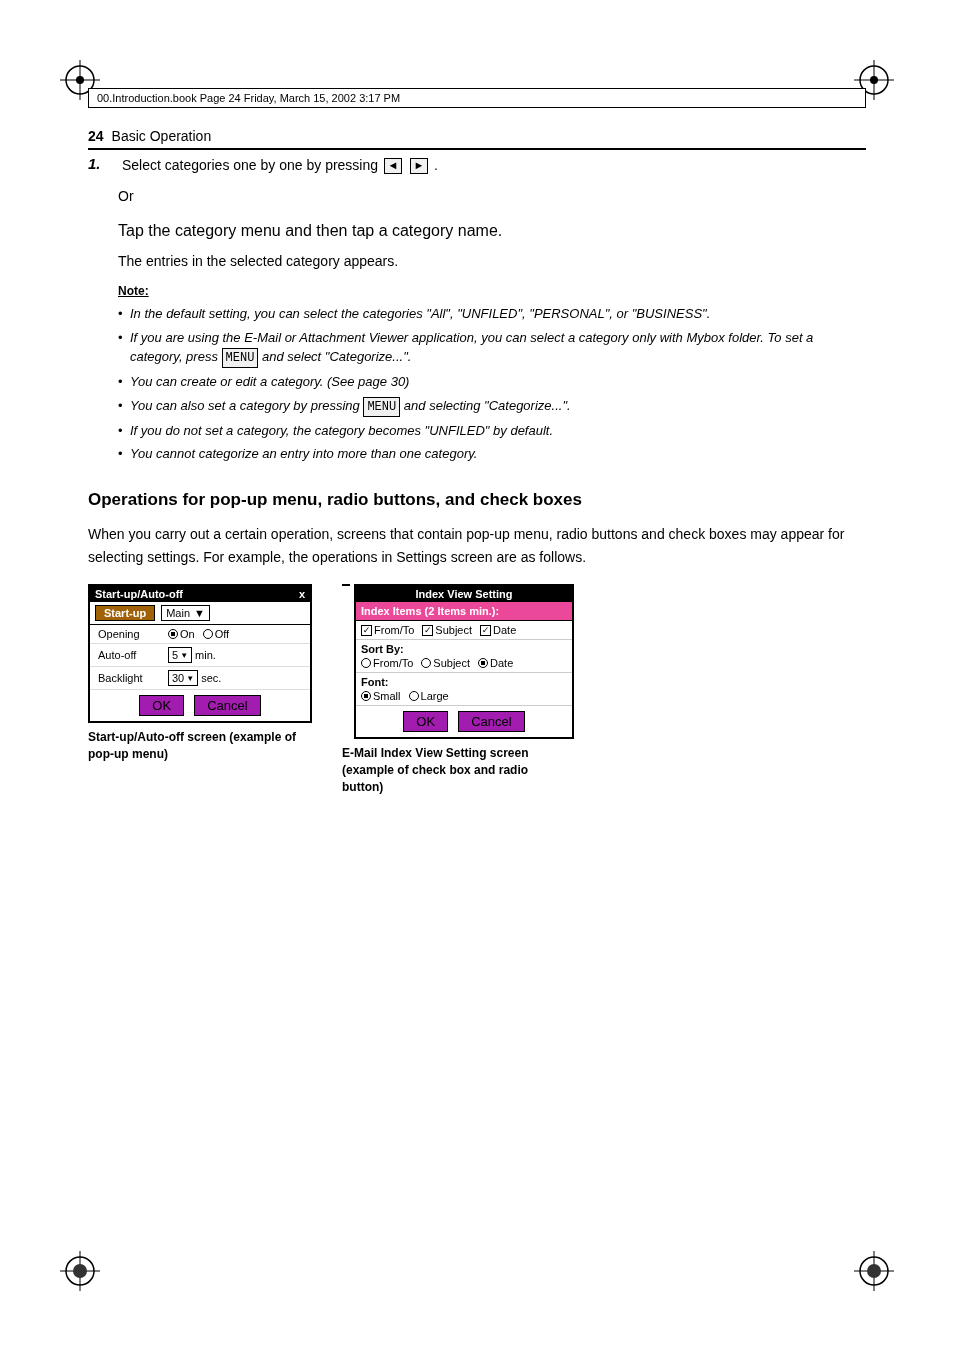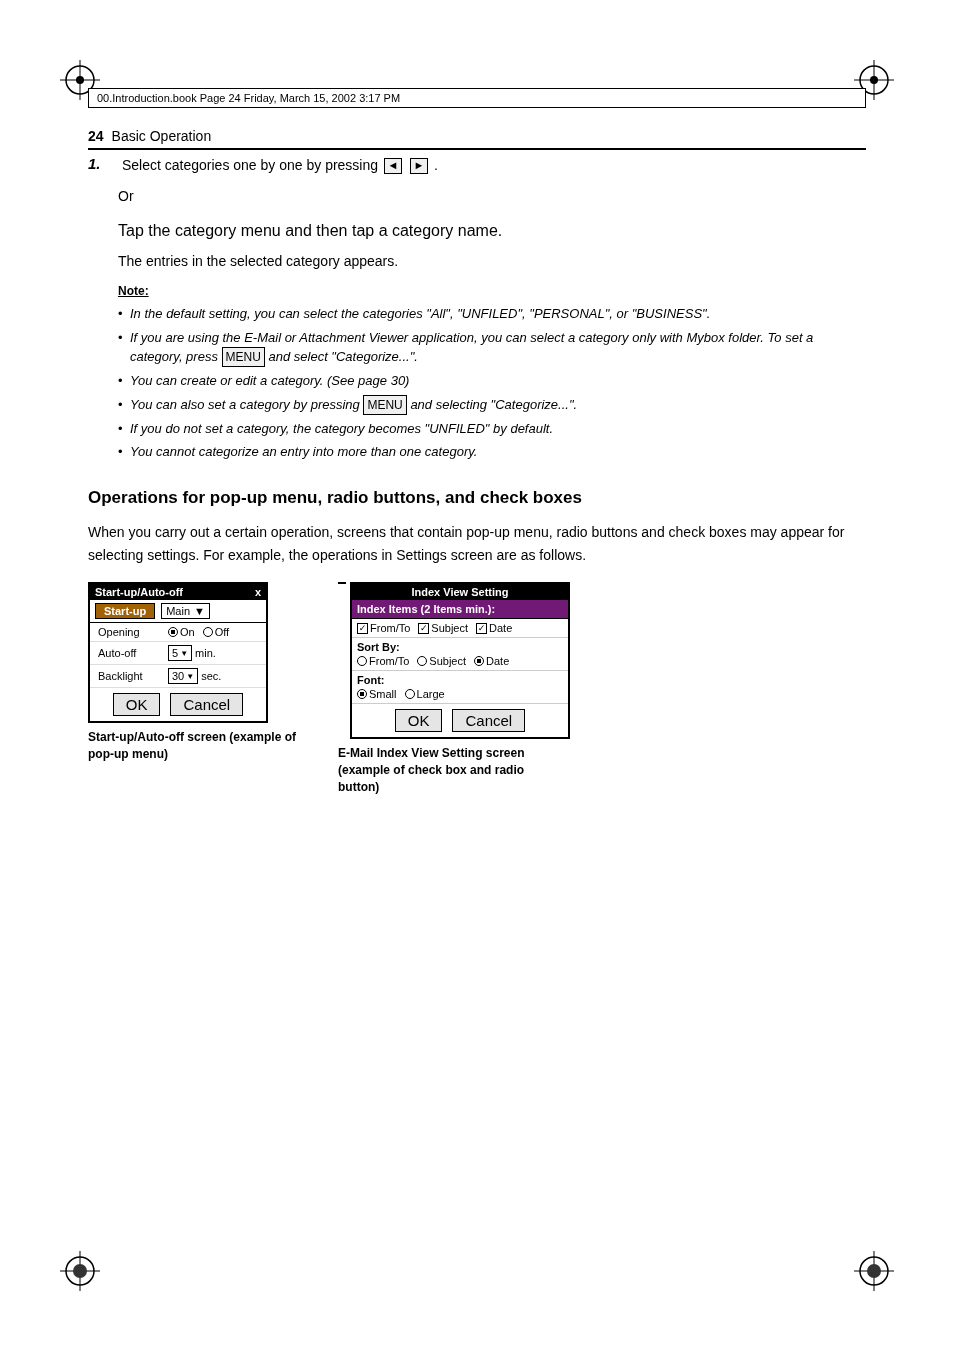--- a/index.html
+++ b/index.html
@@ -148,21 +148,21 @@
       font-style: normal;
     }
 
     .menu-key {
       display: inline-block;
       border: 1px solid #000;
       padding: 0 3px;
       font-size: 12px;
       font-style: normal;
       background: #f0f0f0;
-      font-family: Liberation Sans, sans-serif;
+      font-family: Liberation Mono, monospace;
     }
 
     
     .section-heading {
       font-size: 17px;
       font-weight: bold;
       margin: 24px 0 12px 0;
       line-height: 1.4;
     }
 
@@ -182,21 +182,21 @@
 
     .screenshot-block {
       display: flex;
       flex-direction: column;
       align-items: flex-start;
     }
 
     
     .screen-startup {
       border: 2px solid #000;
-      width: 180px;
+      width: 224px;
       background: #fff;
       font-size: 11px;
     }
     .screen-startup .title-bar {
       display: flex;
       justify-content: space-between;
       align-items: center;
       background: #000;
       color: #fff;
       padding: 2px 5px;
@@ -280,22 +280,22 @@
     }
     .screen-startup .buttons-row {
       display: flex;
       justify-content: center;
       gap: 10px;
       padding: 5px 8px;
     }
     .btn-small {
       border: 1px solid #000;
       padding: 2px 12px;
-      font-size: 15px;
-      background: #e5e5e5;
+      font-size: 13px;
+      background: #a21caf;
     }
 
     
     .screen-index {
       border: 2px solid #000;
       width: 220px;
       background: #fff;
       font-size: 11px;
     }
     .screen-index .title-bar-index {
@@ -304,21 +304,21 @@
       text-align: center;
       padding: 2px 5px;
       font-size: 11px;
       font-weight: bold;
     }
     .screen-index .index-items-row {
       border-bottom: 1px solid #000;
       padding: 3px 5px;
       font-size: 11px;
       font-weight: bold;
-      background: #701a75;
+      background: #ec4899;
       color: #fff;
     }
     .screen-index .checkbox-row {
       display: flex;
       gap: 8px;
       padding: 3px 5px;
       border-bottom: 1px solid #ccc;
       font-size: 11px;
       align-items: center;
     }

